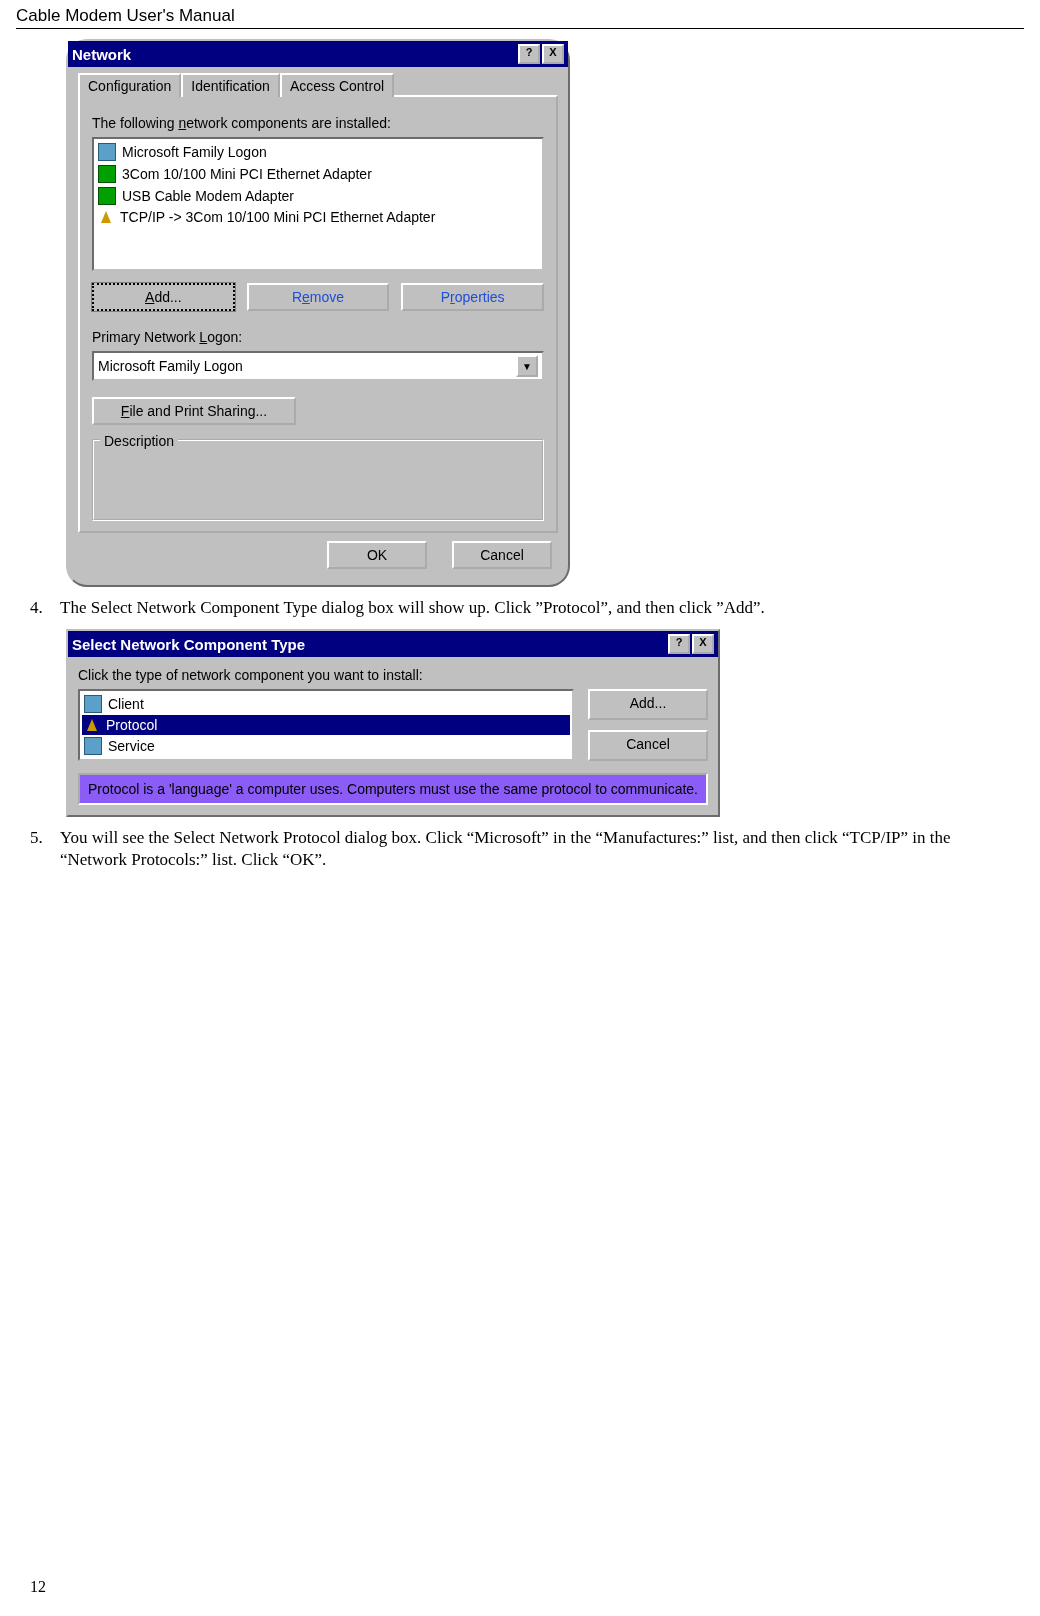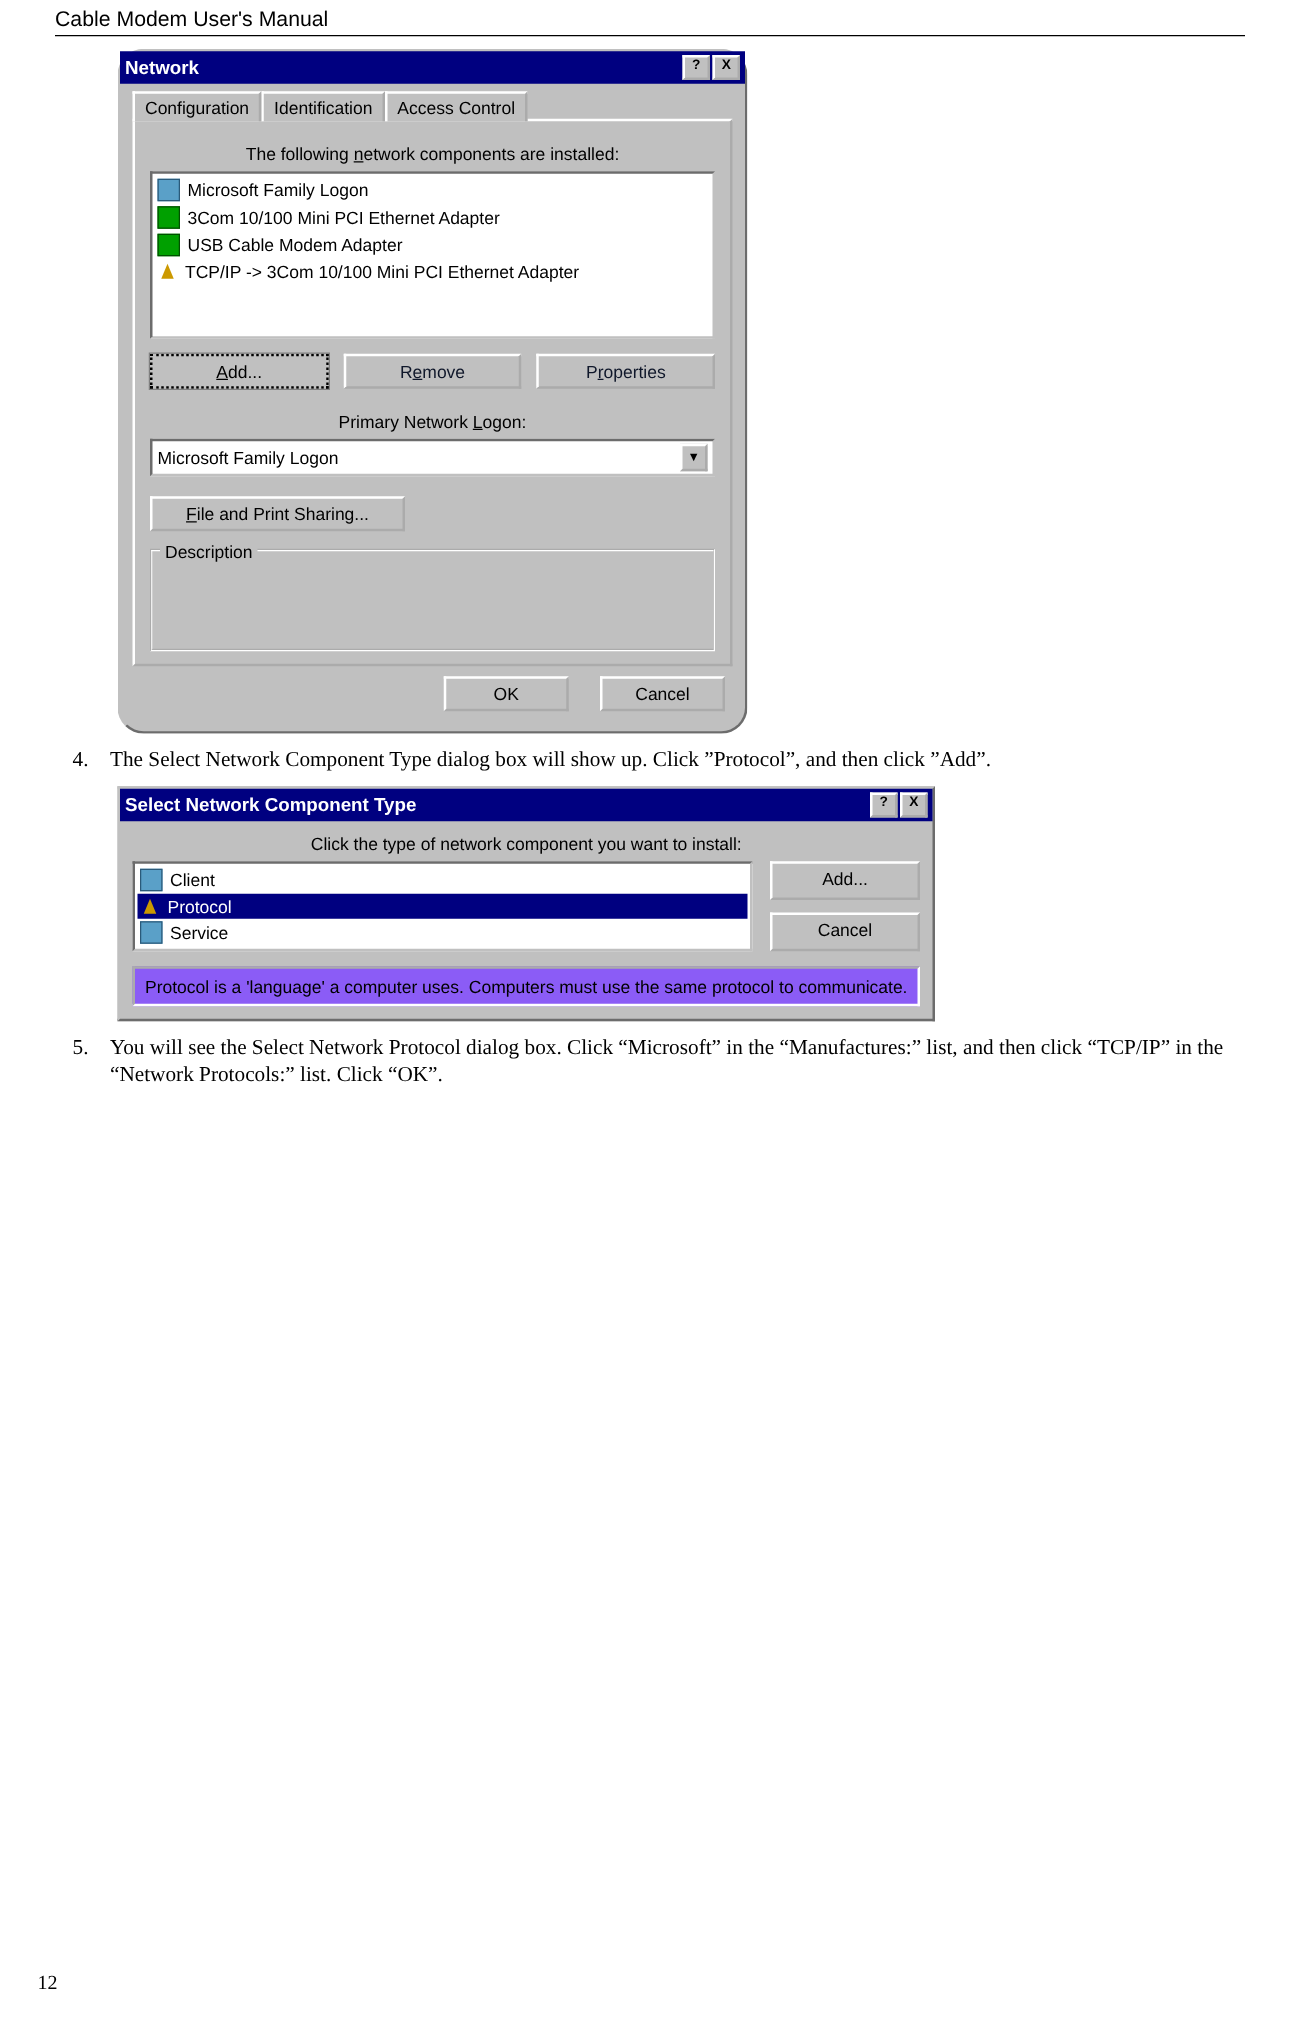--- a/index.html
+++ b/index.html
@@ -3,21 +3,21 @@
 <meta charset="utf-8">
 <style>
   body {
     margin: 0;
     padding: 0;
     font-family: "Times New Roman", serif;
     background: #fff;
     width: 1040px;
   }
   .page {
-    padding: 0 44px;
+    padding: 0 16px;
     position: relative;
     min-height: 1616px;
   }
   .header {
     font-family: Arial, sans-serif;
     font-size: 17px;
     padding: 6px 0 2px 0;
     border-bottom: 1.5px solid #000;
   }
   .page-number {
@@ -69,21 +69,21 @@
     border-bottom: none;
     margin-right: 0;
     font-size: 14px;
   }
   .tab.active { position: relative; z-index: 2; background: #c0c0c0; }
   .tabpane {
     border: 2px outset #fff;
     background: #c0c0c0;
     padding: 14px 12px 10px 12px;
   }
-  .label { margin: 4px 0 6px 0; font-size: 14px; text-align: center; }
+  .label { margin: 4px 0 6px 0; font-size: 14px; }
   .listbox {
     background: #fff;
     border: 2px inset #c0c0c0;
     padding: 2px 2px;
     height: 126px;
     overflow: hidden;
   }
   .listitem {
     display: flex;
     align-items: center;
@@ -113,21 +113,21 @@
   }
   .btn {
     flex: 1;
     padding: 4px 0;
     background: #c0c0c0;
     border: 2px outset #fff;
     text-align: center;
     font-size: 14px;
   }
   .btn.focus { border: 2px dotted #000; outline: 1px solid #808080; }
-  .btn.disabled { color: #0f172a; }
+  .btn.disabled { color: #1d4ed8; }
   .combo {
     background: #fff;
     border: 2px inset #c0c0c0;
     padding: 2px 4px;
     display: flex;
     justify-content: space-between;
     align-items: center;
     font-size: 14px;
     margin-top: 2px;
   }

